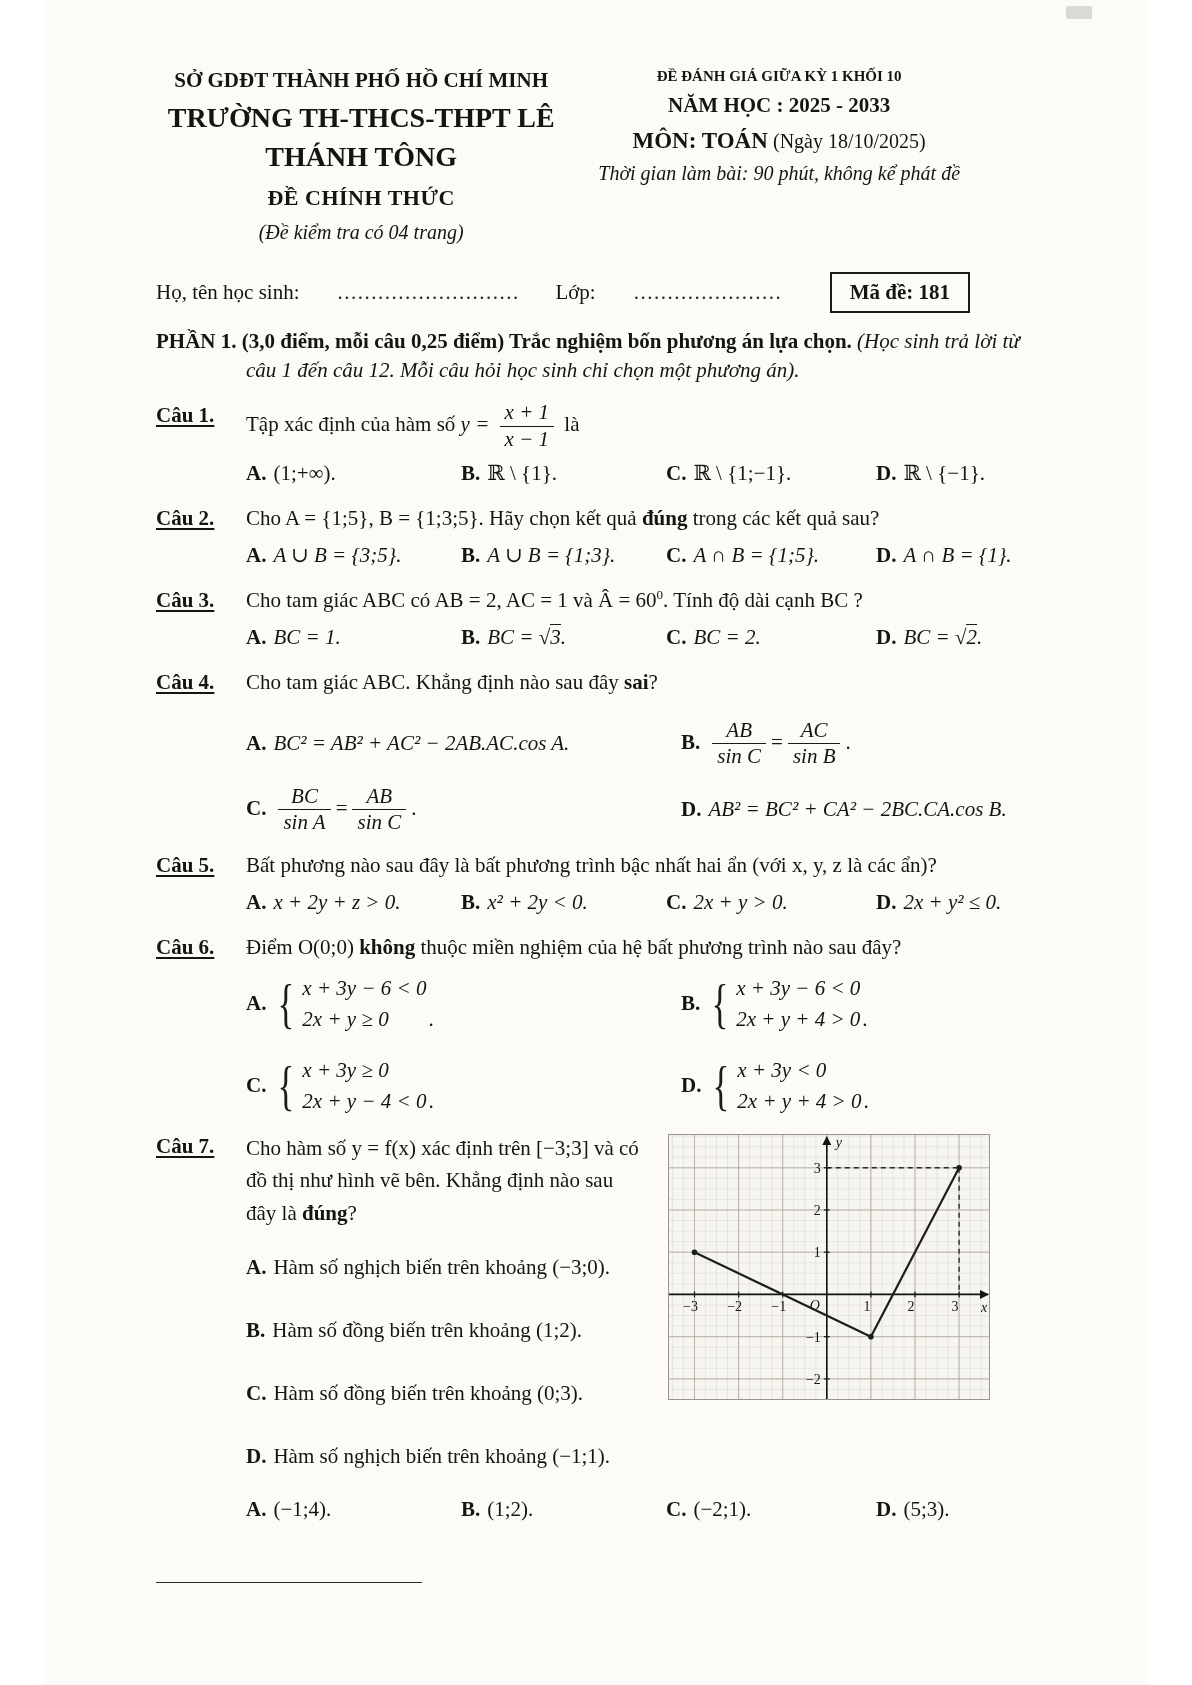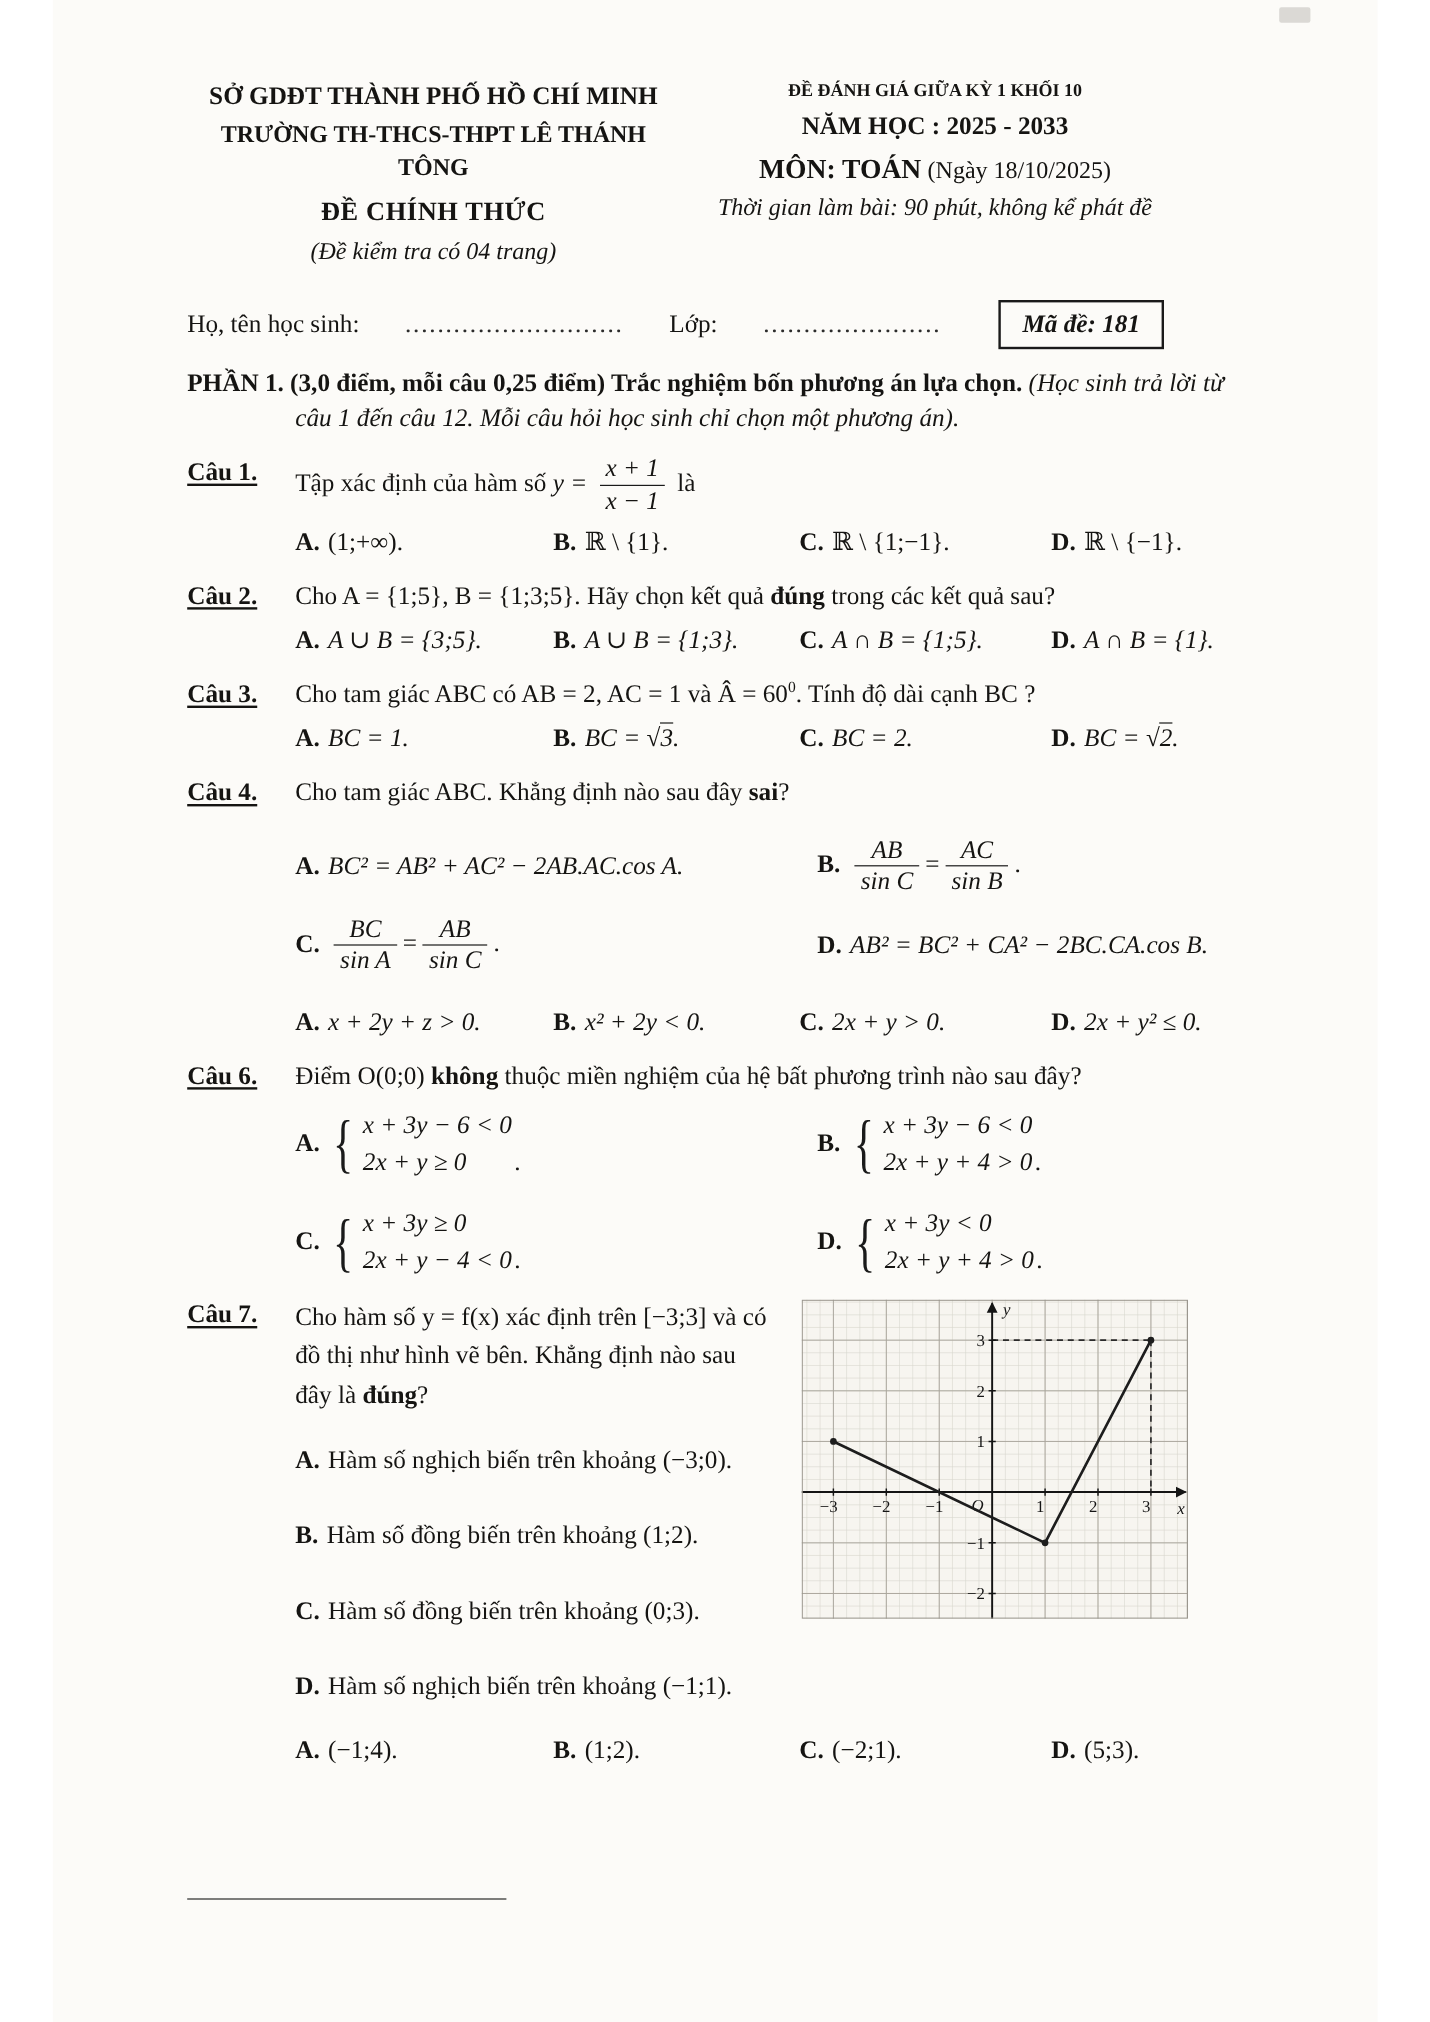--- a/index.html
+++ b/index.html
@@ -15,37 +15,37 @@
   .b{font-weight:700;}
   .i{font-style:italic;}
   .mi{font-style:italic;}
   sup{font-size:13px;}
 
   
   .header{display:flex;}
   .h-left{width:46%;text-align:center;}
   .h-right{width:54%;text-align:center;padding-right:56px;}
   .hl1{font-weight:700;font-size:21px;}
-  .hl2{font-weight:700;font-size:20px;margin-top:4px;}
+  .hl2{font-weight:700;font-size:28px;margin-top:4px;}
   .hl3{font-weight:700;font-size:22px;margin-top:7px;letter-spacing:.5px;}
   .hl4{font-style:italic;font-size:20px;margin-top:5px;}
   .hr1{font-weight:700;font-size:15px;}
   .hr2{font-weight:700;font-size:21px;margin-top:4px;}
   .hr3{margin-top:5px;}
   .hr3a{font-weight:700;font-size:23px;}
   .hr3b{font-size:20px;}
   .hr4{font-style:italic;font-size:20px;margin-top:4px;}
 
   
   .student-row{display:flex;align-items:center;margin-top:26px;gap:32px;}
   .sl{white-space:nowrap;}
   .dots{overflow:hidden;white-space:nowrap;letter-spacing:1.5px;color:#2b2b2b;}
   .grow{flex:1;margin:0 6px;}
   .classdots{width:148px;margin-left:6px;}
-  .code-box{border:2px solid #1a1a1a;padding:4px 18px;font-weight:700;margin-left:16px;margin-right:78px;white-space:nowrap;font-style:italic;}
+  .code-box{border:2px solid #1a1a1a;padding:4px 18px;font-weight:700;margin-left:16px;margin-right:78px;white-space:nowrap;}
 
   
   .part1{margin-top:14px;padding-left:90px;text-indent:-90px;}
 
   
   .q{margin-top:16px;}
   .qline{display:flex;align-items:flex-start;}
   .qlabel{flex:0 0 90px;font-weight:700;text-decoration:underline;text-underline-offset:3px;}
   .qtext{flex:1;}
   .opts{padding-left:90px;margin-top:8px;}
@@ -185,20 +185,24 @@
             <span class="den mi">sin A</span>
           </span><span>=</span><span class="frac">
             <span class="num mi">AB</span>
             <span class="den mi">sin C</span>
           </span><span>.</span></span>
       <span class="opt"><span class="okey">D.</span><span class="mi">AB² = BC² + CA² − 2BC.CA.cos B.</span></span>
     </div>
   </div>
 
   <div class="q">
+    <div class="qline">
+      <span class="qlabel">Câu 5.</span>
+      <div class="qtext"><span>Bất phương nào sau đây là bất phương trình bậc nhất hai ẩn (với x, y, z là các ẩn)?</span></div>
+    </div>
     <div class="opts opts4">
       <span class="opt"><span class="okey">A.</span><span class="mi">x + 2y + z &gt; 0.</span></span>
       <span class="opt"><span class="okey">B.</span><span class="mi">x² + 2y &lt; 0.</span></span>
       <span class="opt"><span class="okey">C.</span><span class="mi">2x + y &gt; 0.</span></span>
       <span class="opt"><span class="okey">D.</span><span class="mi">2x + y² ≤ 0.</span></span>
     </div>
   </div>
 
   <div class="q">
     <div class="qline">

